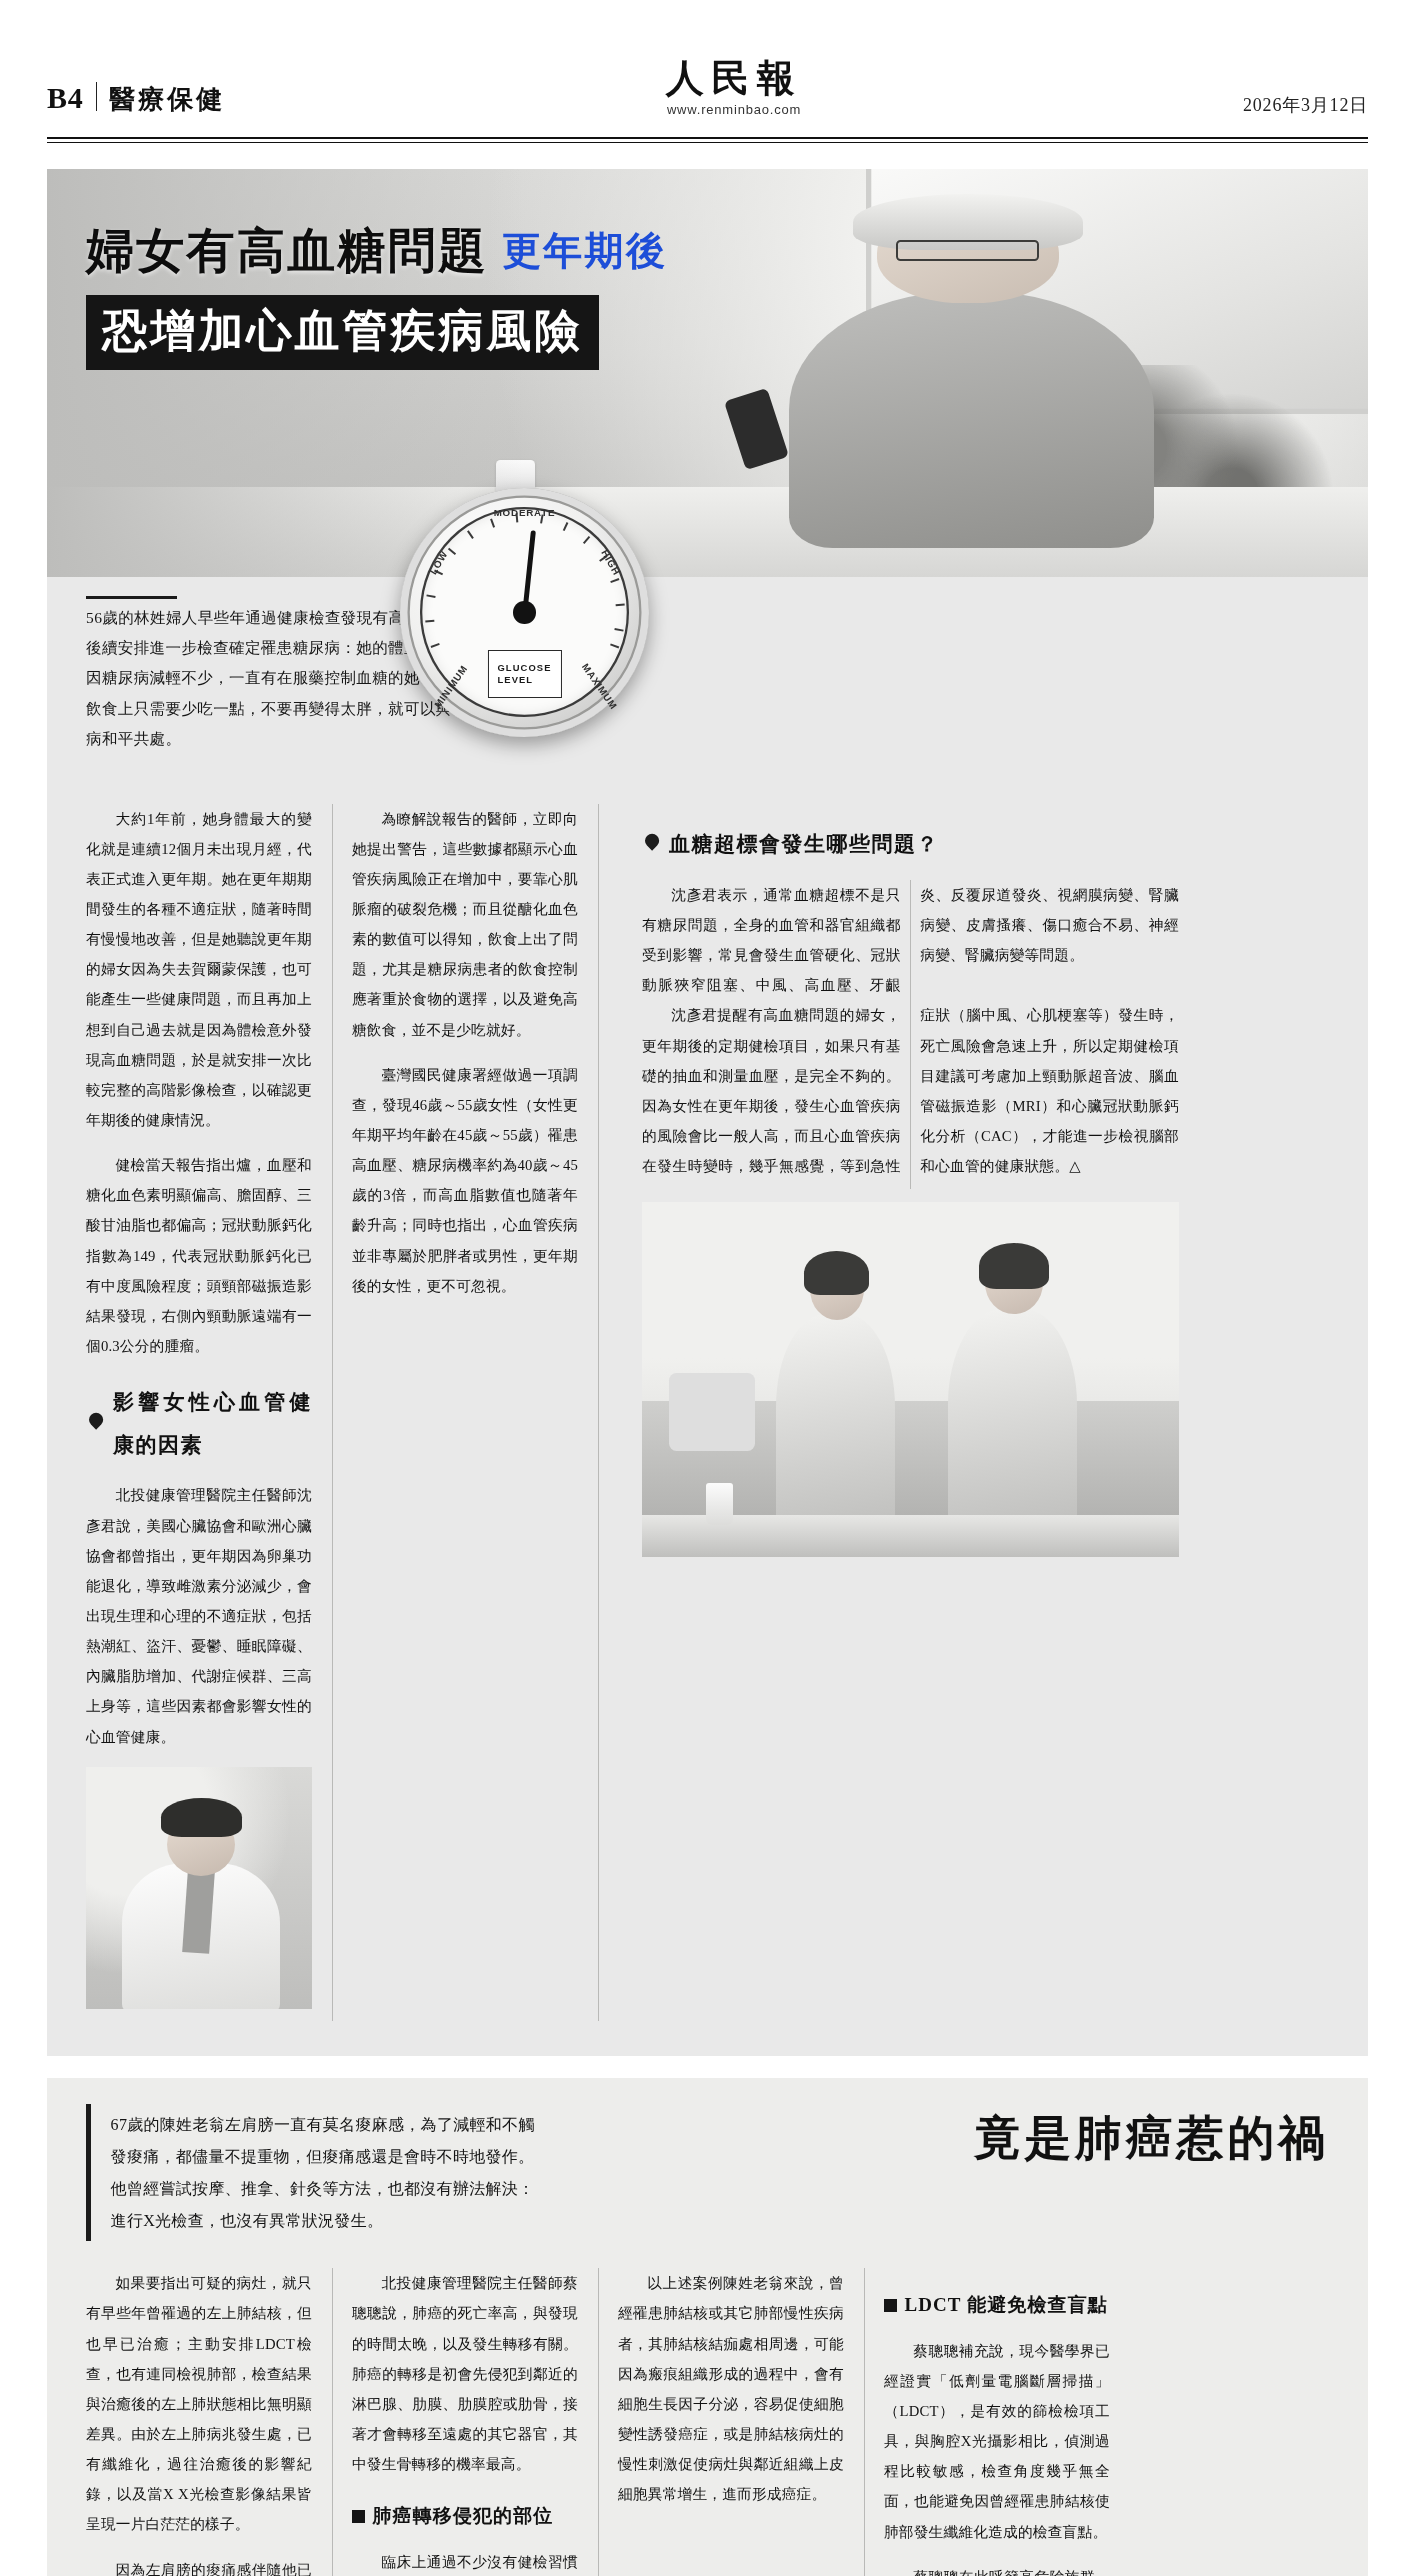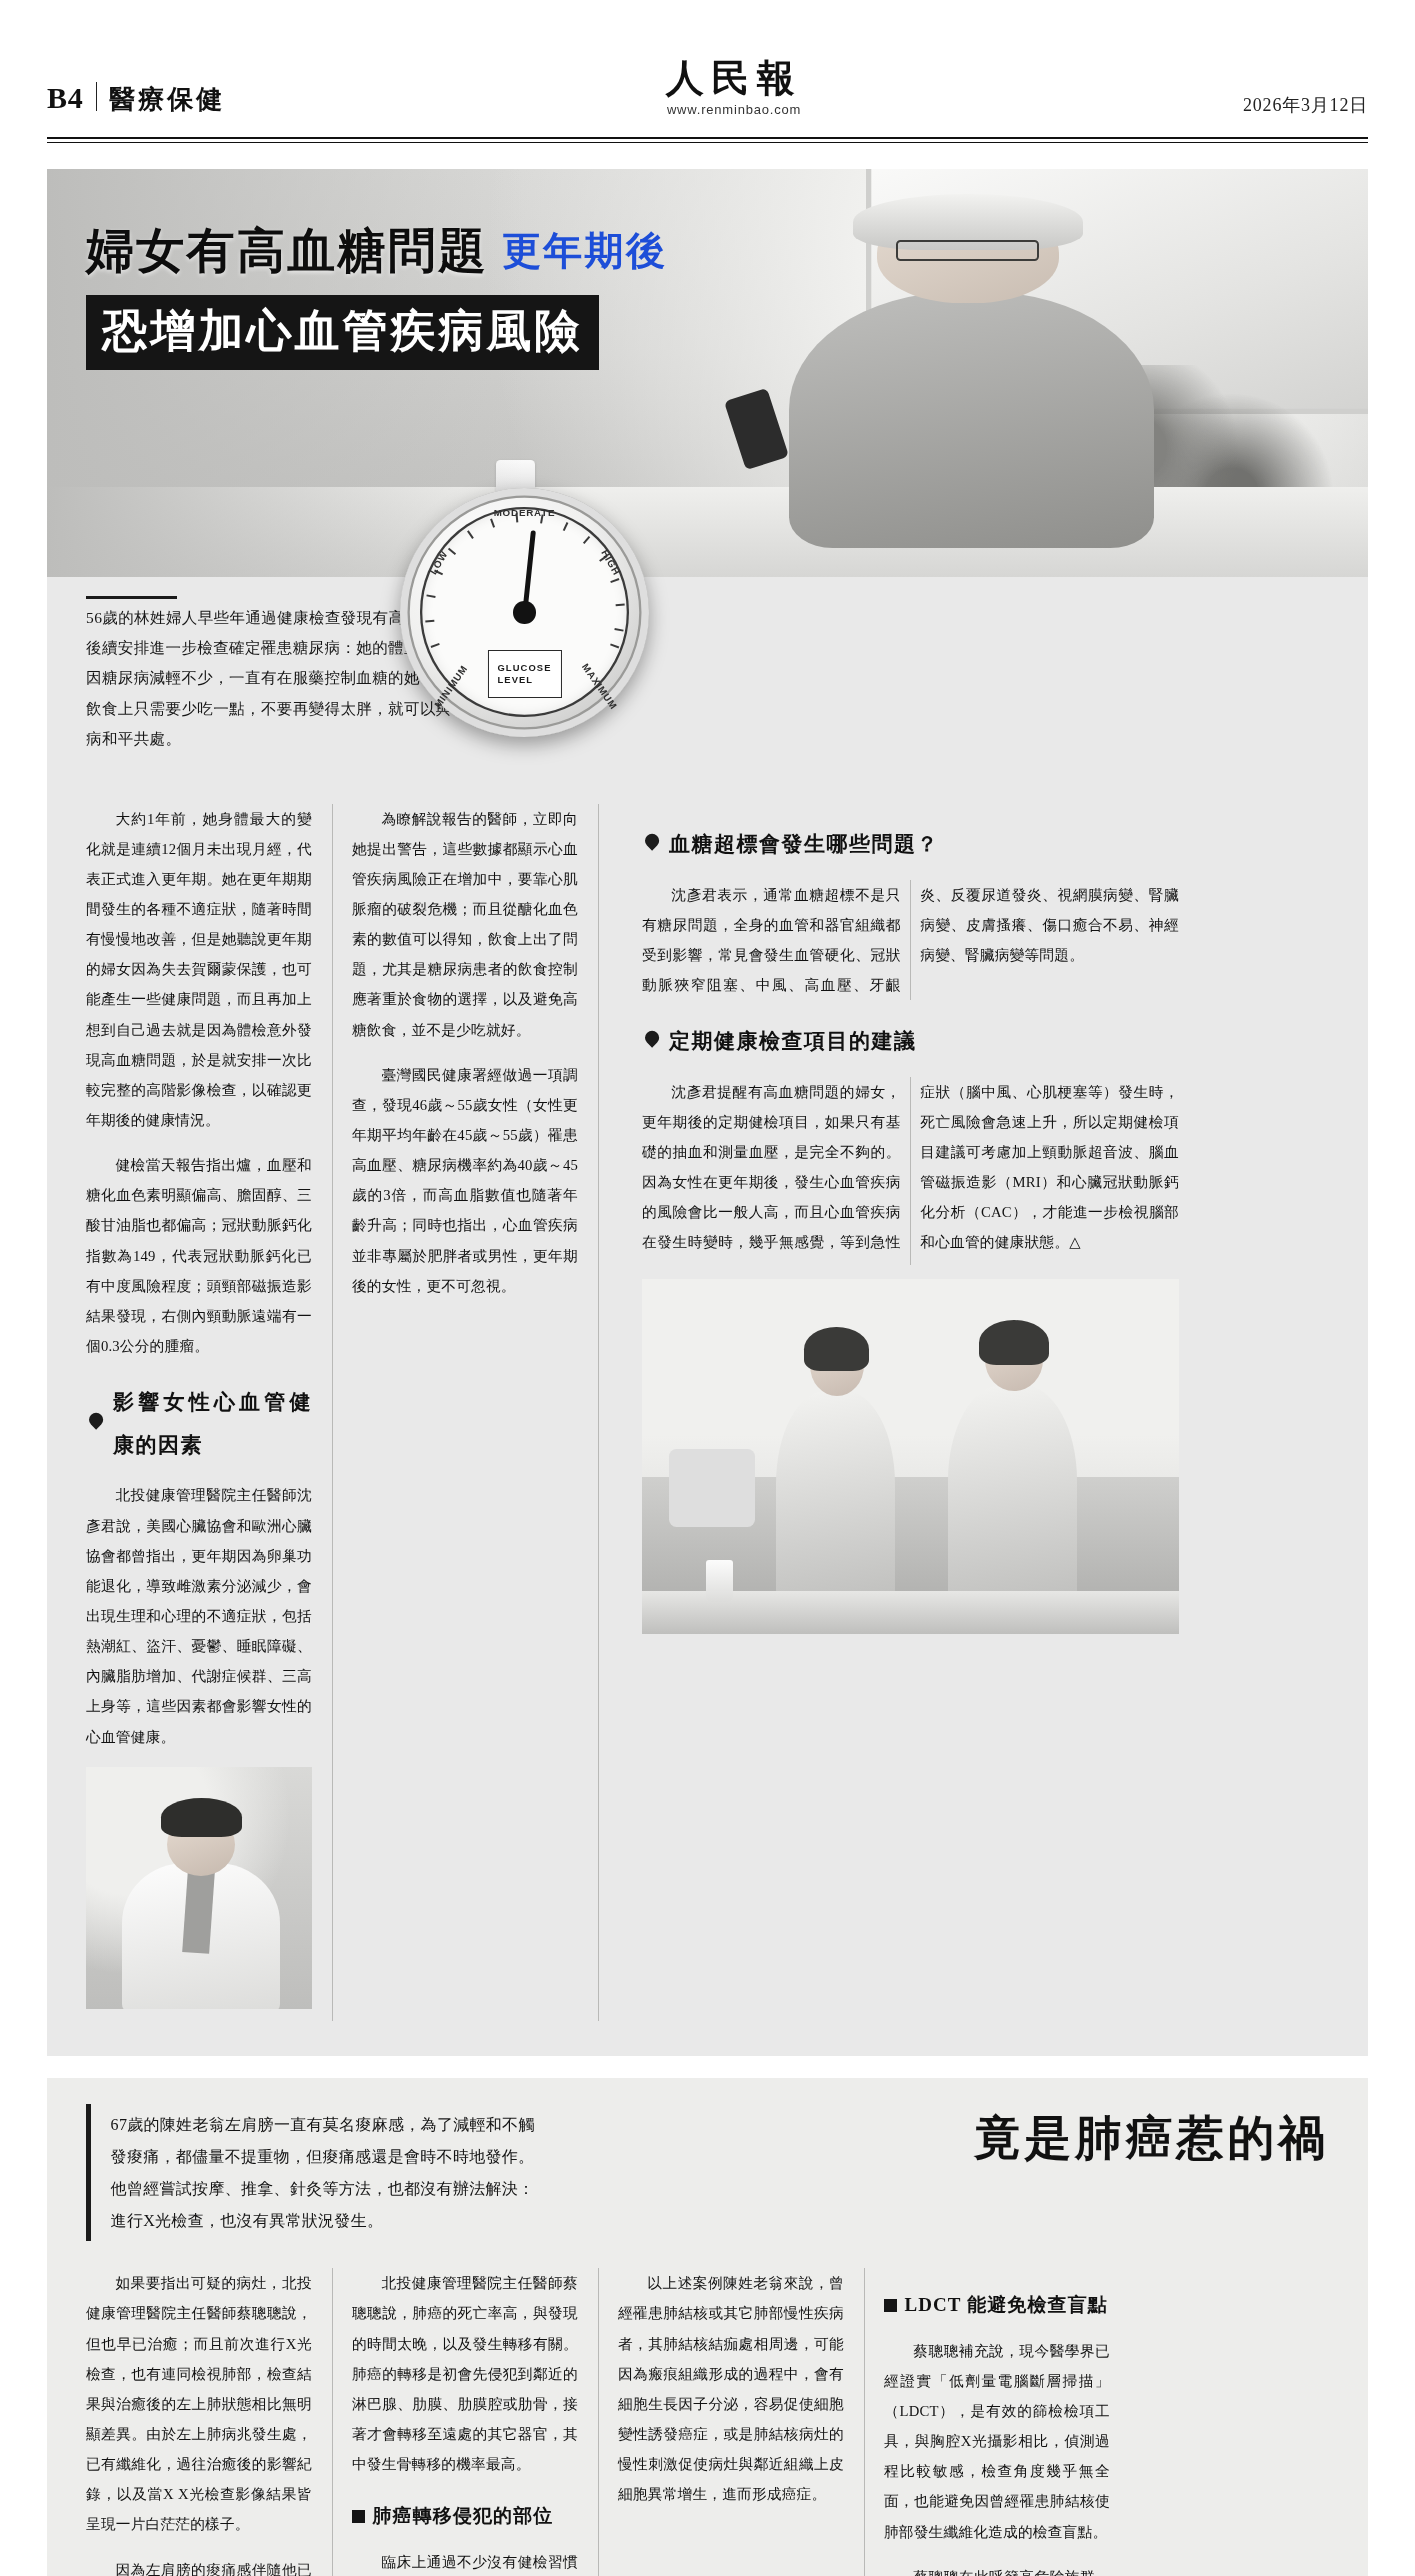--- a/index.html
+++ b/index.html
@@ -271,24 +271,20 @@
       <div class="vdiv"></div>
 
       <div class="col c3">
         <div class="sub-h">
           <span class="drop"></span>
           <span class="t">血糖超標會發生哪些問題？</span>
         </div>
         <div class="twocol">
           <p class="indent">沈彥君表示，通常血糖超標不是只有糖尿問題，全身的血管和器官組織都受到影響，常見會發生血管硬化、冠狀動脈狹窄阻塞、中風、高血壓、牙齦炎、反覆尿道發炎、視網膜病變、腎臟病變、皮膚搔癢、傷口癒合不易、神經病變、腎臟病變等問題。</p>
         </div>
-        <div class="sub-h">
-          <span class="drop"></span>
-          <span class="t">定期健康檢查項目的建議</span>
-        </div>
         <div class="twocol">
           <p class="indent">沈彥君提醒有高血糖問題的婦女，更年期後的定期健檢項目，如果只有基礎的抽血和測量血壓，是完全不夠的。因為女性在更年期後，發生心血管疾病的風險會比一般人高，而且心血管疾病在發生時變時，幾乎無感覺，等到急性症狀（腦中風、心肌梗塞等）發生時，死亡風險會急速上升，所以定期健檢項目建議可考慮加上頸動脈超音波、腦血管磁振造影（MRI）和心臟冠狀動脈鈣化分析（CAC），才能進一步檢視腦部和心血管的健康狀態。△</p>
         </div>
         <div class="room-photo">
           <div class="rp-wall"></div>
           <div class="rp-sofa"></div>
           <div class="rp-pillow"></div>
           <div class="rp-p1">
             <div class="rp-body2"></div>
             <div class="rp-head2"></div>
@@ -312,21 +308,21 @@
     <div class="art2-top">
       <div class="quote">67歲的陳姓老翁左肩膀一直有莫名痠麻感，為了減輕和不觸發痠痛，都儘量不提重物，但痠痛感還是會時不時地發作。他曾經嘗試按摩、推拿、針灸等方法，也都沒有辦法解決：進行X光檢查，也沒有異常狀況發生。</div>
       <div class="hl2">
         <div class="l2">竟是肺癌惹的禍</div>
       </div>
     </div>
 
     <div class="art2-body">
 
       <div class="col c4">
-        <p class="indent">如果要指出可疑的病灶，北投健康管理醫院主任醫師蔡聰聰說，但也早已治癒；而且前次進行X光檢查，也有連同檢視肺部，檢查結果與治癒後的左上肺狀態相比無明顯差異。由於左上肺病兆發生處，已有纖維化，過往治癒後的影響紀錄，以及當X X光檢查影像結果皆呈現一片白茫茫的樣子。</p>
+        <p class="indent">如果要指出可疑的病灶，就只有早些年曾罹過的左上肺結核，但也早已治癒；主動安排LDCT檢查，也有連同檢視肺部，檢查結果與治癒後的左上肺狀態相比無明顯差異。由於左上肺病兆發生處，已有纖維化，過往治癒後的影響紀錄，以及當X X光檢查影像結果皆呈現一片白茫茫的樣子。</p>
         <p class="indent">因為左肩膀的痠痛感伴隨他已長達約2年，也讓他為此每天間歇不樂，後來家人建議他安排健康檢查，以便找出背後的真正病因。</p>
 
       </div>
 
       <div class="vdiv"></div>
 
       <div class="col c5">
         <p class="indent">北投健康管理醫院主任醫師蔡聰聰說，肺癌的死亡率高，與發現的時間太晚，以及發生轉移有關。肺癌的轉移是初會先侵犯到鄰近的淋巴腺、肋膜、肋膜腔或肋骨，接著才會轉移至遠處的其它器官，其中發生骨轉移的機率最高。</p>
         <div class="sq-h">
           <span class="sq"></span>

